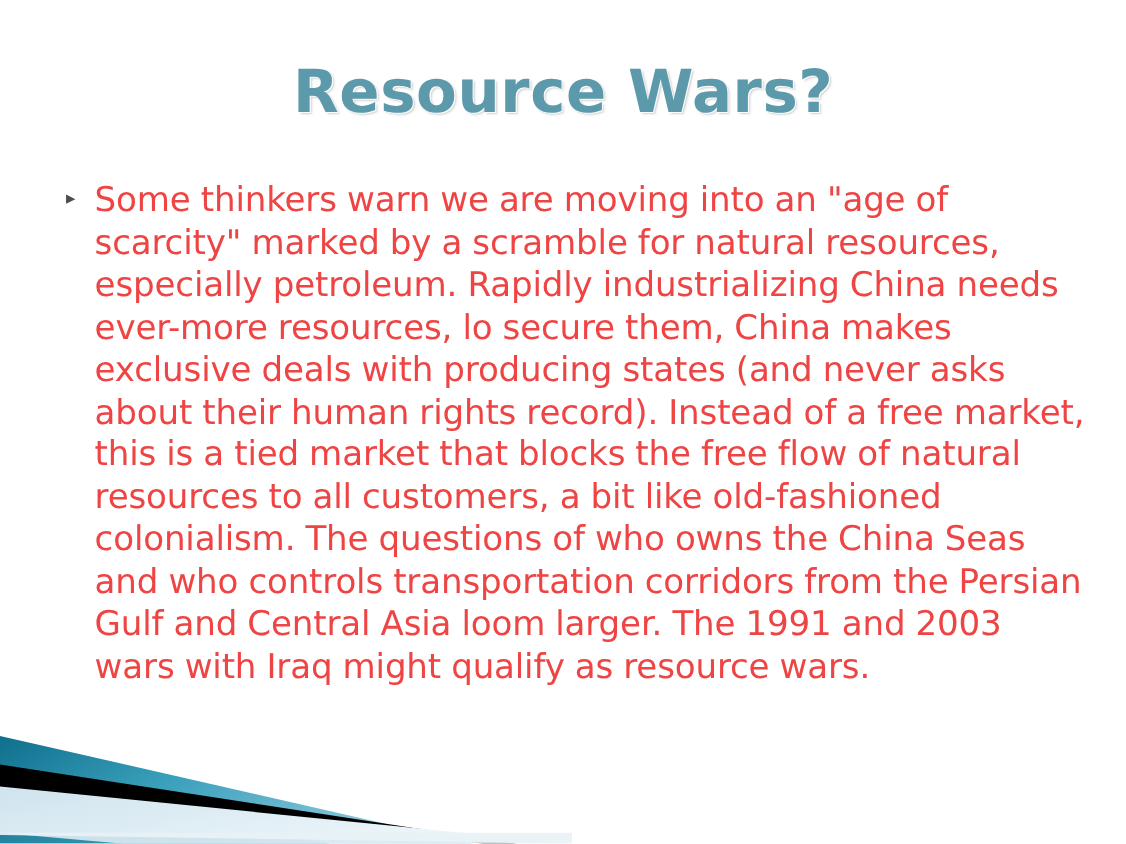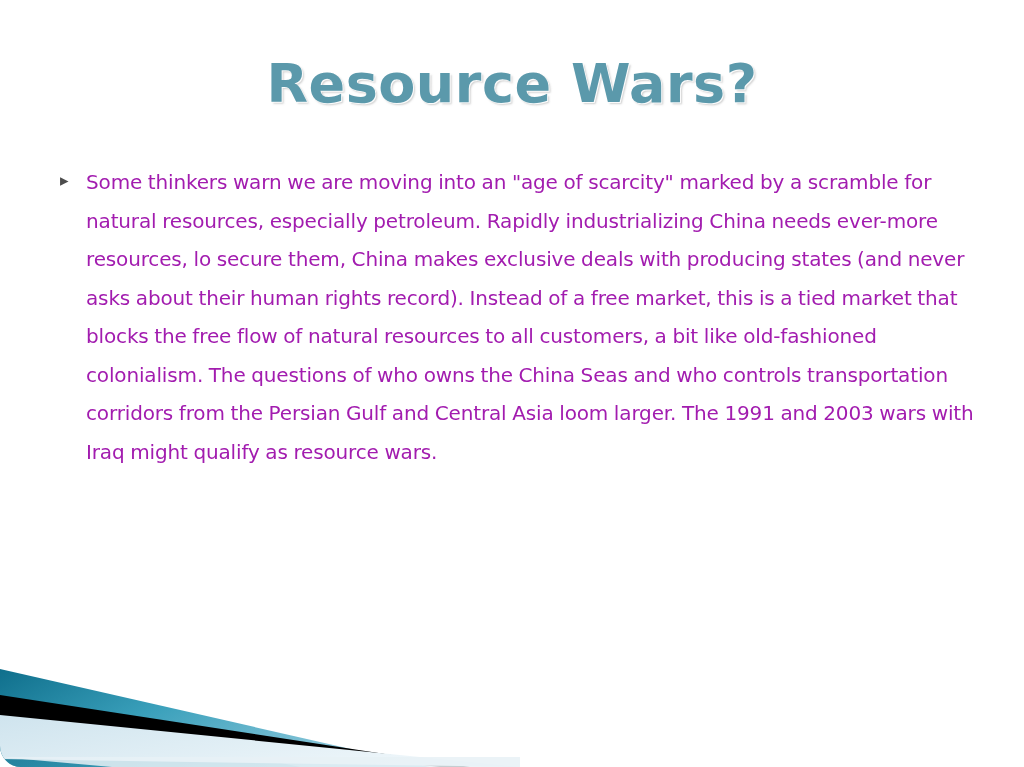--- a/index.html
+++ b/index.html
@@ -12,21 +12,20 @@
     height: 767px;
     overflow: hidden;
     font-family: "DejaVu Sans", sans-serif;
   }
   .slide {
     position: relative;
     width: 1024px;
     height: 767px;
     background: #ffffff;
     overflow: hidden;
-    border-radius: 21px;
   }
   
   .slide-title {
     position: absolute;
     top: 52px;
     left: 0;
     width: 1024px;
     text-align: center;
     font-family: "DejaVu Sans", sans-serif;
     font-size: 54px;
@@ -50,23 +49,23 @@
     flex: 0 0 auto;
     width: 26px;
     padding-top: 9px;
     color: #4d4d4d;
     font-size: 17px;
     line-height: 1;
   }
   .bullet-text {
     flex: 1 1 auto;
     font-family: "DejaVu Sans", sans-serif;
-    font-size: 20px;
+    font-size: 31px;
     line-height: 38.5px;
-    color: #a21caf;
+    color: #ef4444;
     letter-spacing: -0.15px;
     word-spacing: -0.5px;
   }
   
   .corner-art {
     position: absolute;
     left: 0;
     bottom: 0;
     width: 520px;
     height: 160px;

